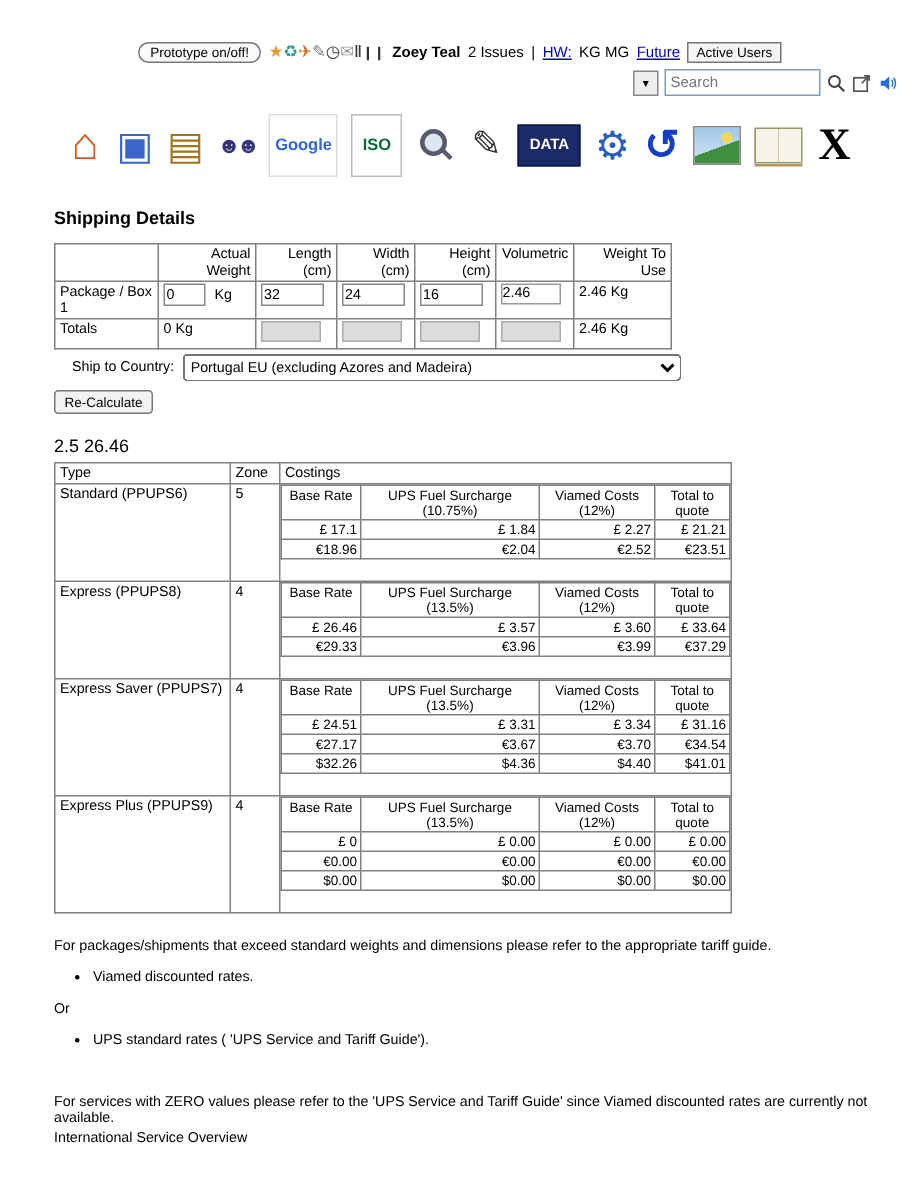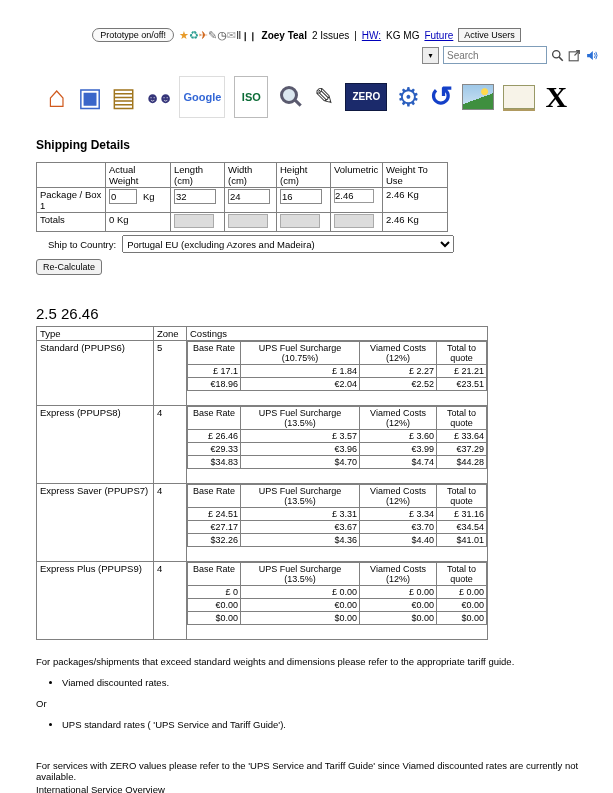--- a/index.html
+++ b/index.html
@@ -53,32 +53,32 @@
   .grid{border-collapse:collapse;}
   .grid td{border:1px solid #808080;padding:1px 3px;font-size:9.5px;background:#fff;vertical-align:top;}
 
   .weights td:nth-child(1){width:62px;}
   .weights td:nth-child(2){width:58px;}
   .weights td:nth-child(3){width:47px;margin-left:44px;}
   .weights td:nth-child(4){width:45px;}
   .weights td:nth-child(5){width:47px;}
   .weights td:nth-child(6){width:45px;}
   .weights td:nth-child(7){width:58px;}
-  .wth{text-align:left;}
+  .wth{text-align:right;}
   .cin{border:1px solid #888;font-size:9.5px;height:13px;padding:0 1px;font-family:"Liberation Sans",sans-serif;}
   .w-aw{width:24px;} .w-dim{width:38px;}
   .unit{margin-left:6px;}
   .volbox{display:inline-block;min-width:38px;border:1px solid #999;height:12px;font-size:9.5px;}
   .greybox{display:inline-block;width:38px;height:12px;background:#dcdcdc;border:1px solid #aaa;}
 
   .ship-row{margin-top:3px;font-size:9.5px;margin-left:12px;}
   .country-select{width:332px;font-size:9.5px;height:18px;margin-left:6px;font-family:"Liberation Sans",sans-serif;}
   .recalc-btn{margin-top:6px;border:1px solid #777;border-radius:3px;background:#f2f2f2;font-size:9px;padding:2px 6px;font-family:"Liberation Sans",sans-serif;}
 
-  .interm{margin-top:30px;font-size:15px;}
+  .interm{margin-top:14px;font-size:12px;}
   .costings{margin-top:4px;border-radius:18px;}
   .type-cell{width:110px;}
   .zone-cell{width:26px;}
   .cost-cell{padding:0 0 14px 0 !important;}
   .inner{width:300px;border-collapse:collapse;}
   .inner td{font-size:9px;padding:1px 2px;}
   .inner td:nth-child(1){width:48px;}
   .inner td:nth-child(2){width:114px;}
   .inner td:nth-child(3){width:72px;}
   .ith{text-align:center;}
@@ -127,21 +127,21 @@
 
   <div class="toolbar" id="toolbar" data-interactable="false">
       <span class="big-icon home-icon" data-interactable="true">⌂</span>
       <span class="big-icon device-icon" data-interactable="true">▣</span>
       <span class="big-icon books-icon" data-interactable="true">▤</span>
       <span class="big-icon people-icon" data-interactable="true">☻☻</span>
       <span class="big-icon google-logo" data-interactable="true">Google</span>
       <span class="big-icon iso-logo" data-interactable="true">ISO</span>
       <span class="big-icon search-icon-big" data-interactable="true"></span>
       <span class="big-icon pen-icon" data-interactable="true">✎</span>
-      <span class="big-icon data-logo" data-interactable="true">ZERO</span>
+      <span class="big-icon data-logo" data-interactable="true">DATA</span>
       <span class="big-icon gears-icon" data-interactable="true">⚙</span>
       <span class="big-icon refresh-icon" data-interactable="true">↺</span>
       <span class="big-icon image-icon" data-interactable="true"></span>
       <span class="big-icon book-icon" data-interactable="true"></span>
       <span class="big-icon x-icon" data-interactable="true">X</span>
     </div>
 
   <div class="content" data-interactable="false">
 
     <div class="page-title" data-interactable="false">Shipping Details</div>
@@ -238,26 +238,20 @@
                     <td class="num" data-interactable="false">£ 3.57</td>
                     <td class="num" data-interactable="false">£ 3.60</td>
                     <td class="num" data-interactable="false">£ 33.64</td>
                   </tr>
                   <tr data-interactable="false">
                     <td class="num" data-interactable="false">€29.33</td>
                     <td class="num" data-interactable="false">€3.96</td>
                     <td class="num" data-interactable="false">€3.99</td>
                     <td class="num" data-interactable="false">€37.29</td>
                   </tr>
-                  <tr data-interactable="false">
-                    <td class="num" data-interactable="false">$34.83</td>
-                    <td class="num" data-interactable="false">$4.70</td>
-                    <td class="num" data-interactable="false">$4.74</td>
-                    <td class="num" data-interactable="false">$44.28</td>
-                  </tr>
                 </tbody>
               </table>
             </td>
           </tr>
           <tr class="svc-row" data-interactable="false">
             <td class="type-cell" data-interactable="false">Express Saver (PPUPS7)</td>
             <td class="zone-cell" data-interactable="false">4</td>
             <td class="cost-cell" data-interactable="false">
               <table class="grid inner" data-interactable="false">
                 <tbody>

